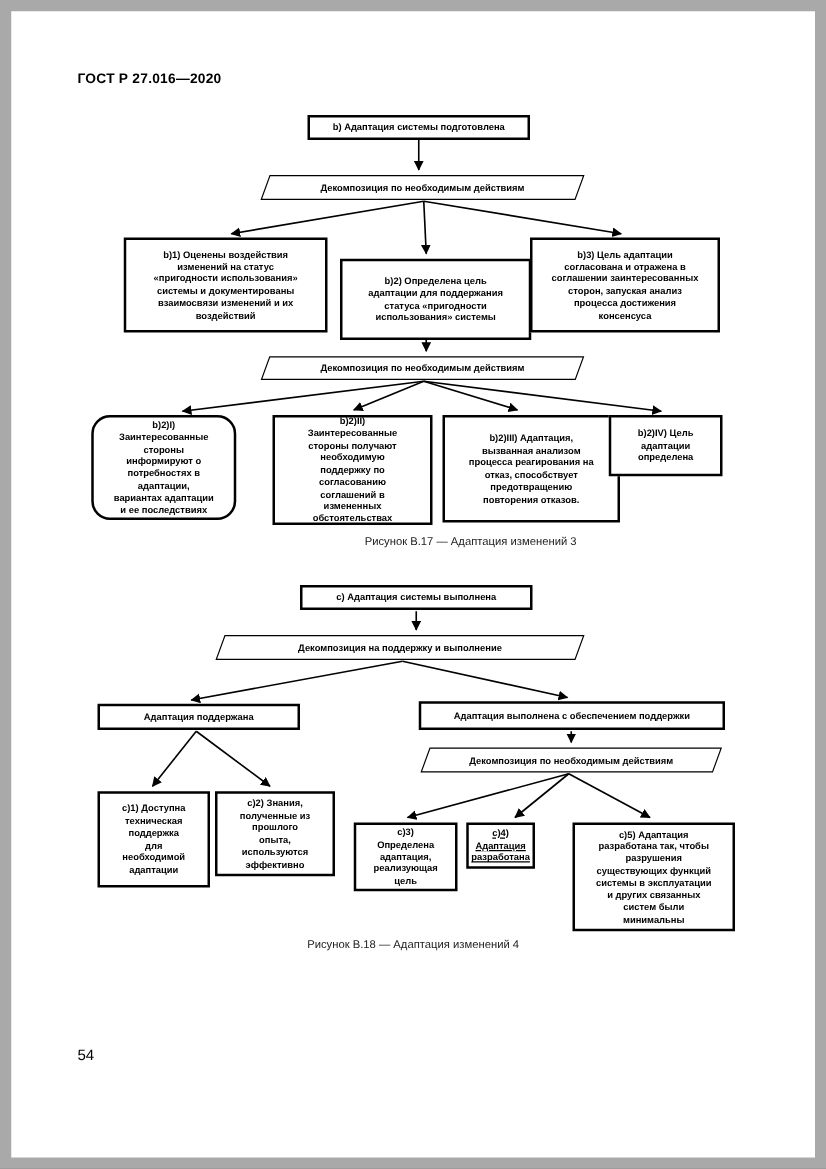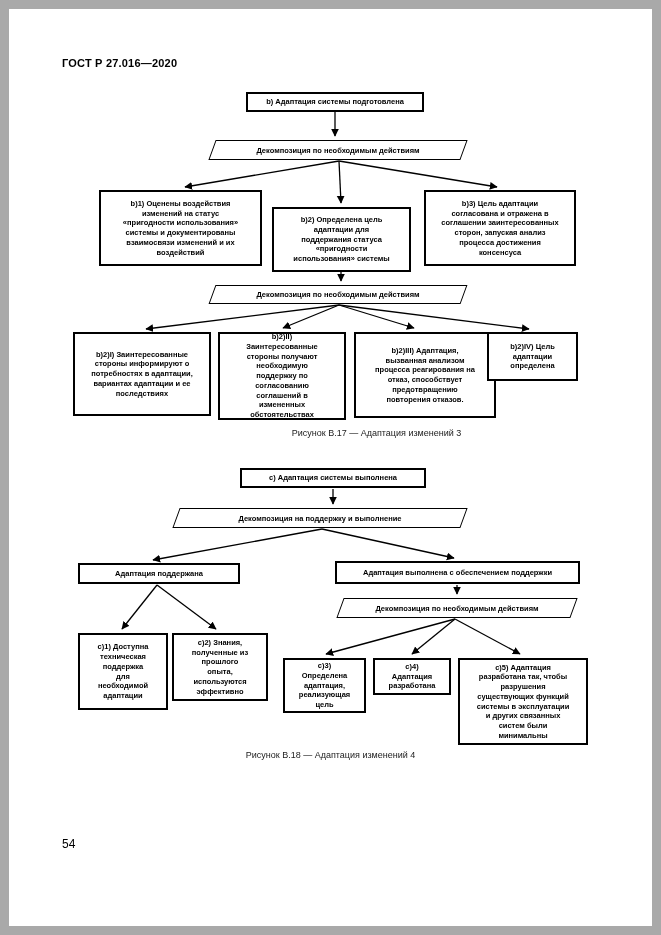--- a/index.html
+++ b/index.html
@@ -81,29 +81,29 @@
   </svg>
 
   <div class="node" style="left:246px; top:92px; width:178px; height:20px;">b) Адаптация системы подготовлена</div>
 
   <div class="para" style="left:206px; top:140px; width:264px; height:20px;">
     <div class="para-shape"></div>
     <div class="para-label">Декомпозиция по необходимым действиям</div>
   </div>
 
   <div class="node" style="left:99px; top:190px; width:163px; height:76px;">b)1) Оценены воздействия изменений на статус «пригодности использования» системы и документированы взаимосвязи изменений и их воздействий</div>
-  <div class="node" style="left:272px; top:207px; width:139px; height:65px;">b)2) Определена цель адаптации для поддержания статуса «пригодности использования» системы</div>
+  <div class="node" style="left:272px; top:207px; width:153px; height:65px;">b)2) Определена цель адаптации для поддержания статуса «пригодности использования» системы</div>
   <div class="node" style="left:424px; top:190px; width:152px; height:76px;">b)3) Цель адаптации согласована и отражена в соглашении заинтересованных сторон, запуская анализ процесса достижения консенсуса</div>
 
   <div class="para" style="left:206px; top:285px; width:264px; height:19px;">
     <div class="para-shape"></div>
     <div class="para-label">Декомпозиция по необходимым действиям</div>
   </div>
 
-  <div class="node" style="left:73px; top:332px; width:138px; height:84px;">b)2)I) Заинтересованные стороны информируют о потребностях в адаптации, вариантах адаптации и ее последствиях</div>
+  <div class="node" style="left:73px; top:332px; width:116px; height:84px;border-radius:15px;">b)2)I) Заинтересованные стороны информируют о потребностях в адаптации, вариантах адаптации и ее последствиях</div>
   <div class="node" style="left:218px; top:332px; width:128px; height:88px;">b)2)II) Заинтересованные стороны получают необходимую поддержку по согласованию соглашений в измененных обстоятельствах</div>
   <div class="node" style="left:354px; top:332px; width:142px; height:86px;">b)2)III) Адаптация, вызванная анализом процесса реагирования на отказ, способствует предотвращению повторения отказов.</div>
   <div class="node" style="left:487px; top:332px; width:91px; height:49px;">b)2)IV) Цель адаптации определена</div>
 
   <div class="caption" style="top:428px;padding-left:46px;">Рисунок В.17 — Адаптация изменений 3</div>
 
   <div class="node" style="left:240px; top:468px; width:186px; height:20px;">c) Адаптация системы выполнена</div>
 
   <div class="para" style="left:170px; top:508px; width:300px; height:20px;">
     <div class="para-shape"></div>
@@ -114,19 +114,19 @@
   <div class="node" style="left:335px; top:561px; width:245px; height:23px;">Адаптация выполнена с обеспечением поддержки</div>
 
   <div class="para" style="left:334px; top:598px; width:246px; height:20px;">
     <div class="para-shape"></div>
     <div class="para-label">Декомпозиция по необходимым действиям</div>
   </div>
 
   <div class="node" style="left:78px; top:633px; width:90px; height:77px;">c)1) Доступна техническая поддержка для необходимой адаптации</div>
   <div class="node" style="left:172px; top:633px; width:96px; height:68px;">c)2) Знания, полученные из прошлого опыта, используются эффективно</div>
   <div class="node" style="left:283px; top:658px; width:83px; height:55px;">c)3) Определена адаптация, реализующая цель</div>
-  <div class="node" style="left:373px; top:658px; width:78px; height:37px;">c)4) Адаптация разработана</div>
+  <div class="node" style="left:373px; top:658px; width:55px; height:37px;text-decoration:underline;">c)4) Адаптация разработана</div>
   <div class="node" style="left:458px; top:658px; width:130px; height:87px;">c)5) Адаптация разработана так, чтобы разрушения существующих функций системы в эксплуатации и других связанных систем были минимальны</div>
 
   <div class="caption" style="top:750px;">Рисунок В.18 — Адаптация изменений 4</div>
 
   <div class="pagenum">54</div>
 </div>
 
 </body></html>

